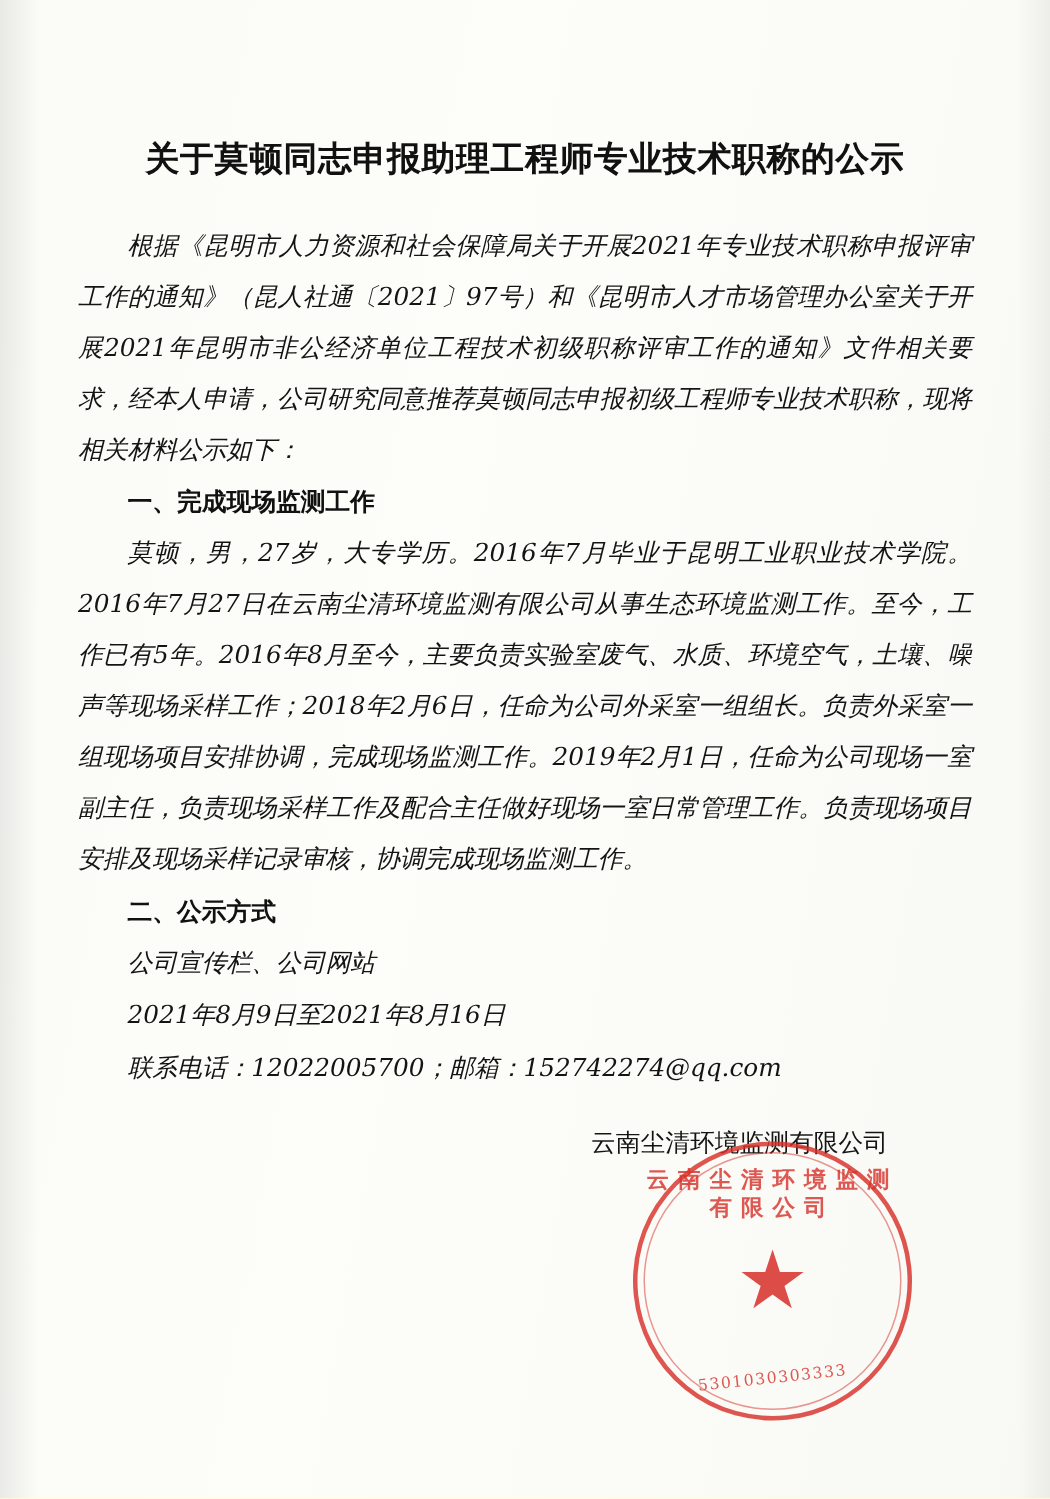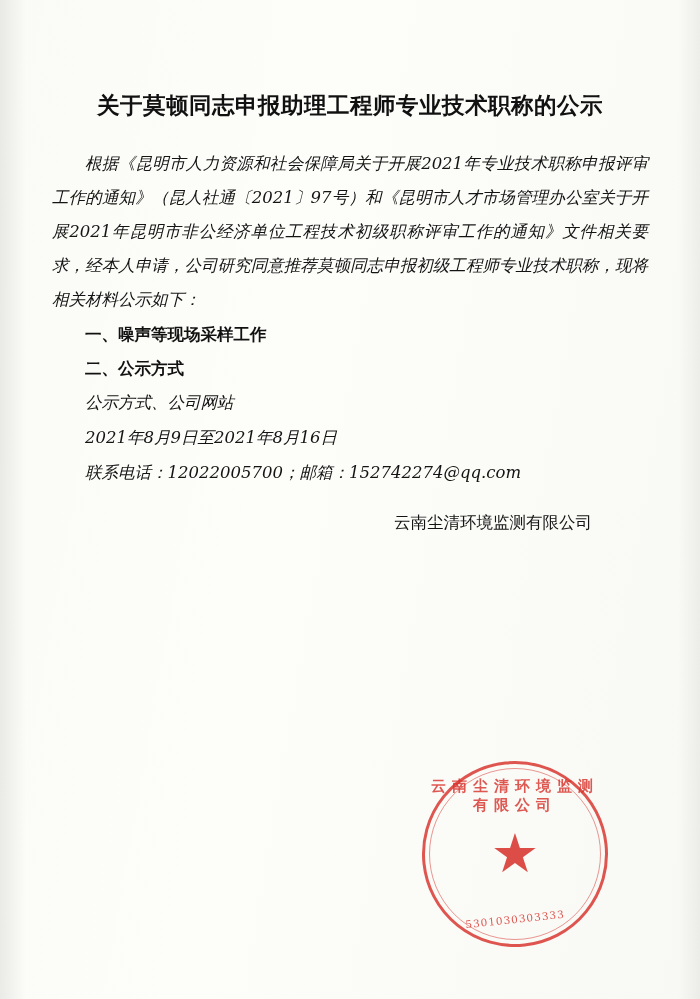--- a/index.html
+++ b/index.html
@@ -177,24 +177,25 @@
   <div class="paper-tint"></div>
   <div class="edge-shadow"></div>
   <div class="edge-shadow-r"></div>
 
   <div class="content">
 
     <h1 class="doc-title">关于莫顿同志申报助理工程师专业技术职称的公示</h1>
 
     <p class="para indent">根据《昆明市人力资源和社会保障局关于开展2021年专业技术职称申报评审工作的通知》（昆人社通〔2021〕97号）和《昆明市人才市场管理办公室关于开展2021年昆明市非公经济单位工程技术初级职称评审工作的通知》文件相关要求，经本人申请，公司研究同意推荐莫顿同志申报初级工程师专业技术职称，现将相关材料公示如下：</p>
 
-    <p class="section-head">一、噪声等现场采样工作</p>
+    <p class="section-head">一、完成现场监测工作</p>
+    <p class="para indent">莫顿，男，27岁，大专学历。2016年7月毕业于昆明工业职业技术学院。2016年7月27日在云南尘清环境监测有限公司从事生态环境监测工作。至今，工作已有5年。2016年8月至今，主要负责实验室废气、水质、环境空气，土壤、噪声等现场采样工作；2018年2月6日，任命为公司外采室一组组长。负责外采室一组现场项目安排协调，完成现场监测工作。2019年2月1日，任命为公司现场一室副主任，负责现场采样工作及配合主任做好现场一室日常管理工作。负责现场项目安排及现场采样记录审核，协调完成现场监测工作。</p>
 
     <p class="section-head">二、公示方式</p>
-    <p class="para indent">公示方式、公司网站</p>
+    <p class="para indent">公司宣传栏、公司网站</p>
 
     <p class="para indent">2021年8月9日至2021年8月16日</p>
 
 
     <p class="para indent">联系电话：12022005700；邮箱：152742274@qq.com</p>
 
 
     <div class="sign-block">
       <div class="sign-line">云南尘清环境监测有限公司</div>
     </div>

